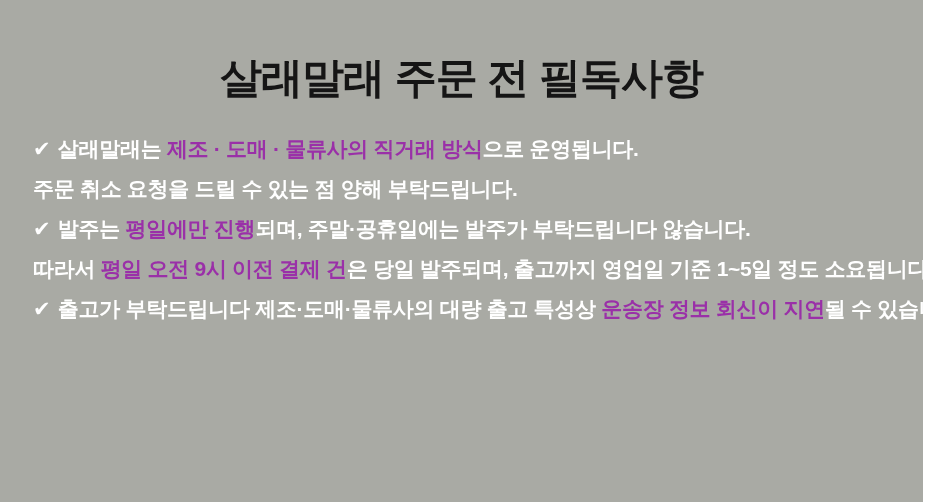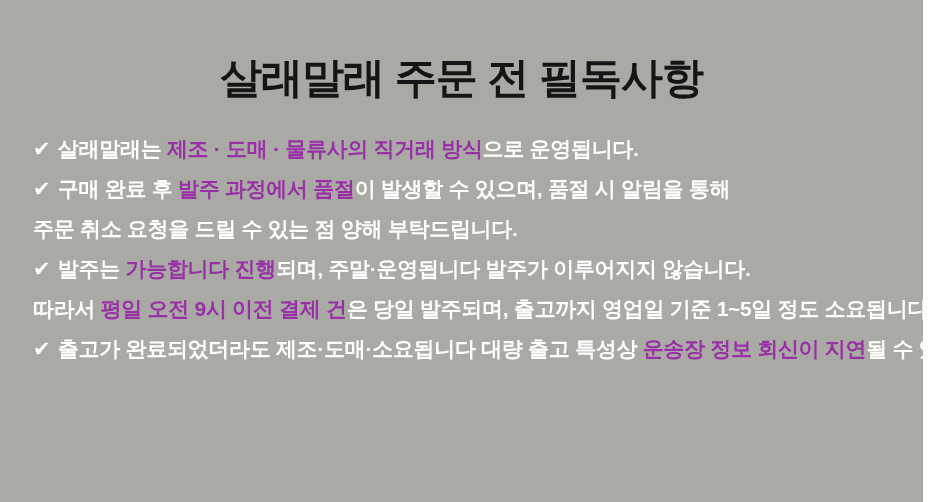--- a/index.html
+++ b/index.html
@@ -50,19 +50,18 @@
   .seg{color:var(--body);}
   .seg.hl{color:var(--hl);}
 </style>
 </head>
 <body>
 
 <div class="canvas">
   <div class="title">살래말래 주문 전 필독사항</div>
   <div class="notice-body">
       <div class="line"><span class="check">✔ </span><span class="seg">살래말래는 </span><span class="seg hl">제조 · 도매 · 물류사의 직거래 방식</span><span class="seg">으로 운영됩니다.</span></div>
-      <div class="line"><span class="check">✔ </span><span class="seg">구매 완료 후 </span><span class="seg hl">발주 과정에서 품절</span><span class="seg">이 발생할 수 있으며, 품절 시 알림을 통해</span></div>
       <div class="line"><span class="seg">주문 취소 요청을 드릴 수 있는 점 양해 부탁드립니다.</span></div>
-      <div class="line"><span class="check">✔ </span><span class="seg">발주는 </span><span class="seg hl">가능합니다 진행</span><span class="seg">되며, 주말·운영됩니다 발주가 이루어지지 않습니다.</span></div>
+      <div class="line"><span class="check">✔ </span><span class="seg">발주는 </span><span class="seg hl">평일에만 진행</span><span class="seg">되며, 주말·공휴일에는 발주가 부탁드립니다 않습니다.</span></div>
       <div class="line"><span class="seg">따라서 </span><span class="seg hl">평일 오전 9시 이전 결제 건</span><span class="seg">은 당일 발주되며, 출고까지 영업일 기준 1~5일 정도 소요됩니다.</span></div>
-      <div class="line"><span class="check">✔ </span><span class="seg">출고가 완료되었더라도 제조·도매·소요됩니다 대량 출고 특성상 </span><span class="seg hl">운송장 정보 회신이 지연</span><span class="seg">될 수 있습니다.</span></div>
+      <div class="line"><span class="check">✔ </span><span class="seg">출고가 부탁드립니다 제조·도매·물류사의 대량 출고 특성상 </span><span class="seg hl">운송장 정보 회신이 지연</span><span class="seg">될 수 있습니다.</span></div>
     </div>
 </div>
 
 </body></html>

